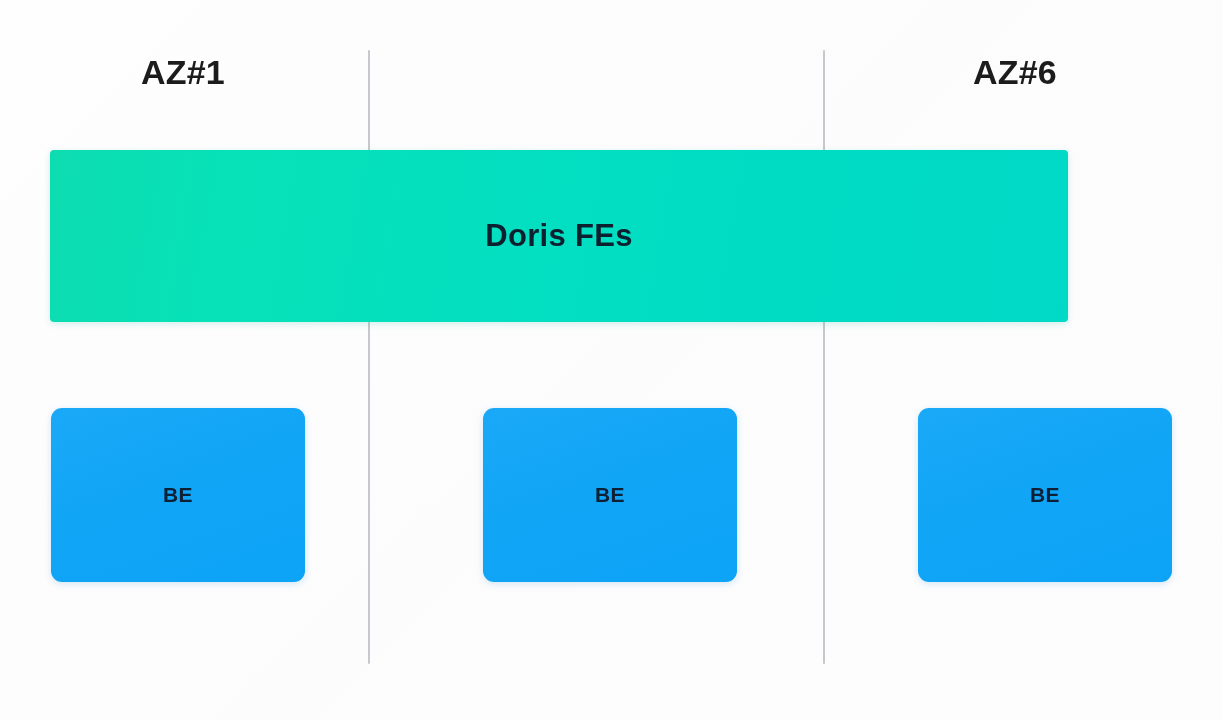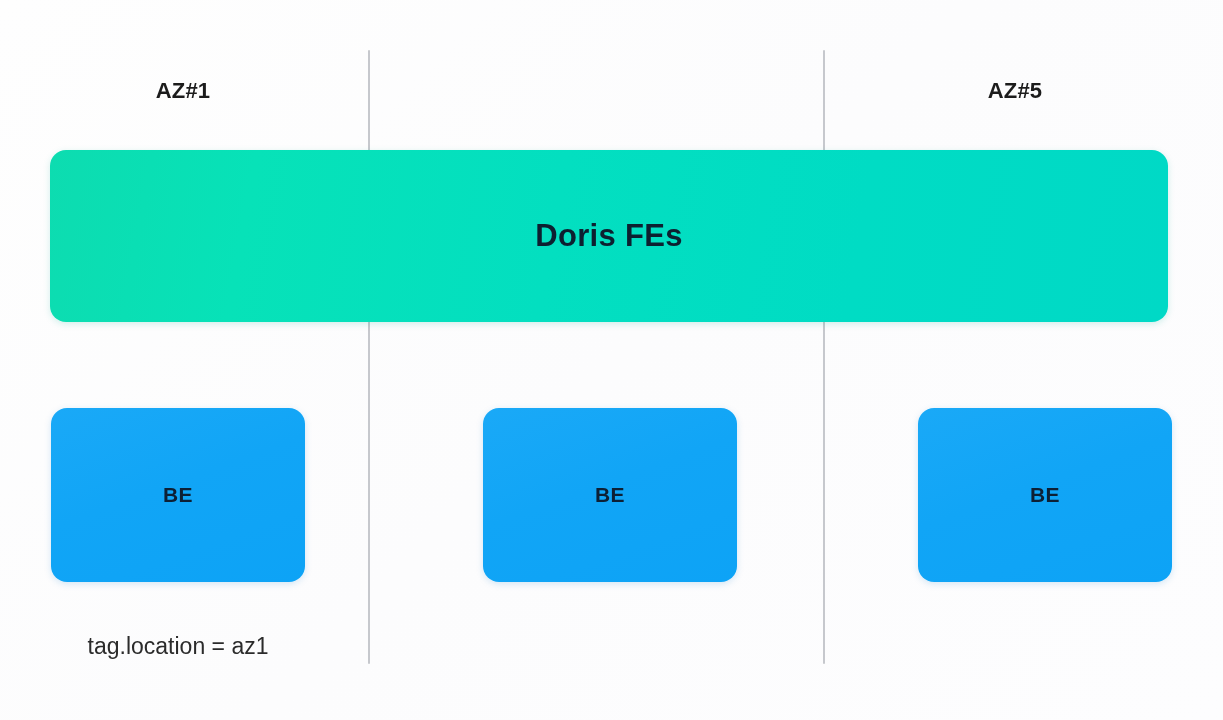--- a/index.html
+++ b/index.html
@@ -30,43 +30,43 @@
     background: #c6c8cd;
     border-radius: 1px;
     z-index: 1;
   }
   .divider.d1 { left: 368px; }
   .divider.d2 { left: 823px; }
 
   
   .az-header {
     position: absolute;
-    top: 67px;
+    top: 48px;
     height: 48px;
     line-height: 48px;
     text-align: center;
-    font-size: 22px;
+    font-size: 34px;
     font-weight: bold;
     color: #1c1c1c;
     letter-spacing: 0.2px;
     z-index: 3;
     white-space: nowrap;
   }
   .az-header.c1 { left: 18px;  width: 330px; }
   .az-header.c2 { left: 390px; width: 420px; }
   .az-header.c3 { left: 845px; width: 340px; }
 
   
   .fe-banner {
     position: absolute;
     left: 50px;
     top: 150px;
-    width: 1118px;
+    width: 1018px;
     height: 172px;
-    border-radius: 16px;
+    border-radius: 4px;
     background: linear-gradient(100deg, #0ddcb0 0%, #07e2b8 18%, #03dfc0 45%, #00dcc4 72%, #00d9c6 100%);
     box-shadow: 0 2px 7px rgba(0, 170, 150, 0.18);
     display: flex;
     align-items: center;
     justify-content: center;
     z-index: 2;
   }
   .fe-banner-label {
     font-size: 31px;
     font-weight: bold;
@@ -74,21 +74,21 @@
     letter-spacing: 0.3px;
     white-space: nowrap;
   }
 
   
   .be-box {
     position: absolute;
     top: 408px;
     width: 254px;
     height: 174px;
-    border-radius: 16px;
+    border-radius: 11px;
     background: linear-gradient(160deg, #1aa9f7 0%, #11a5f6 45%, #0da3f6 100%);
     box-shadow: 0 2px 7px rgba(0, 120, 200, 0.17);
     display: flex;
     align-items: center;
     justify-content: center;
     z-index: 3;
   }
   .be-box.b1 { left: 51px; }
   .be-box.b2 { left: 483px; }
   .be-box.b3 { left: 918px; }
@@ -118,31 +118,30 @@
 </style>
 </head>
 <body>
 
 <div class="diagram">
 
   <div class="divider d1"></div>
   <div class="divider d2"></div>
 
   <div class="az-header c1">AZ#1</div>
-  <div class="az-header c3">AZ#5</div>
+  <div class="az-header c3">AZ#6</div>
 
   <div class="fe-banner">
     <span class="fe-banner-label">Doris FEs</span>
   </div>
 
   <div class="be-box b1">
     <span class="be-label">BE</span>
   </div>
   <div class="be-box b2">
     <span class="be-label">BE</span>
   </div>
   <div class="be-box b3">
     <span class="be-label">BE</span>
   </div>
 
-  <div class="tag-caption t1">tag.location = az1</div>
 
 </div>
 
 </body></html>

